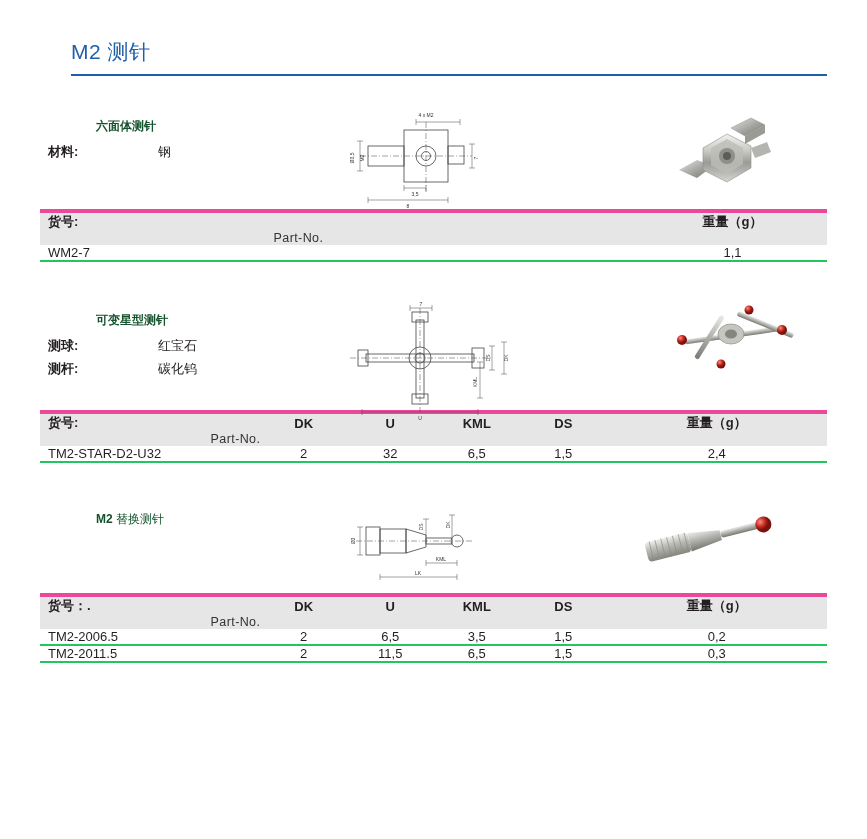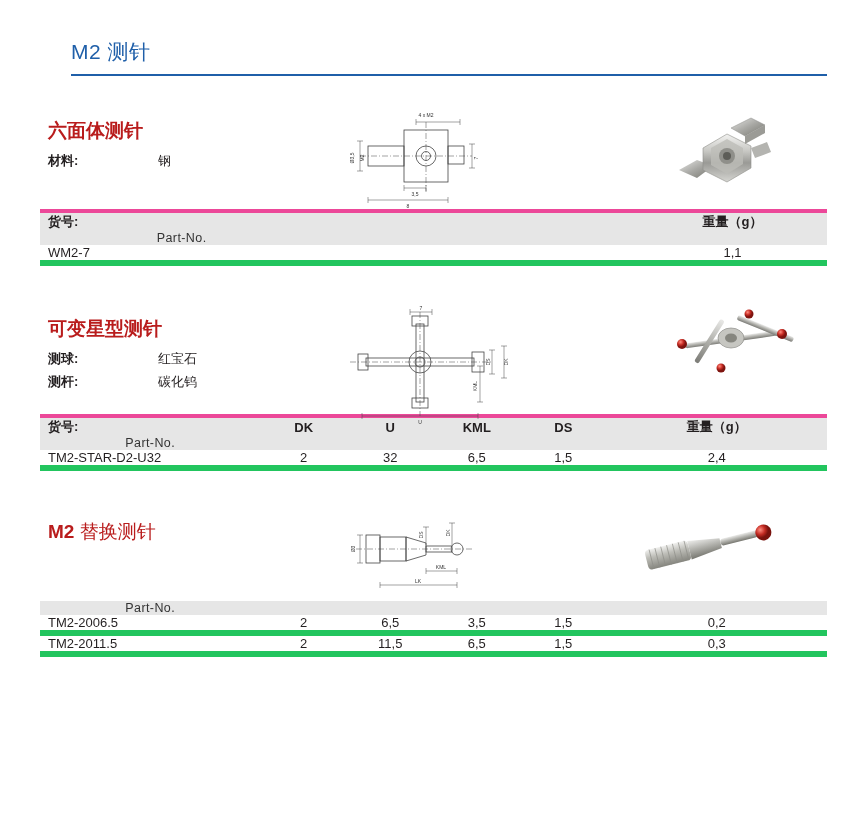--- a/index.html
+++ b/index.html
@@ -43,24 +43,25 @@
     position: relative;
     min-height: 100px;
   }
   .spec-text {
     position: absolute;
     left: 8px;
     top: 18px;
     width: 250px;
   }
   .spec-title {
-    font-size: 19px;
+    font-size: 12px;
     font-weight: bold;
     margin-bottom: 8px;
-    color: #b91c1c;
+    color: #14532d;
+    margin-left: 48px;
   }
   .spec-line {
     font-size: 13px;
     margin-bottom: 5px;
     display: flex;
   }
   .spec-label {
     font-weight: bold;
     width: 110px;
     display: inline-block;
@@ -107,31 +108,31 @@
     font-size: 13px;
     padding: 6px 0;
   }
   .hdr-cell.left {
     text-align: left;
     padding-left: 8px;
   }
   .hdr-sub {
     font-weight: normal;
     font-size: 12.5px;
-    text-align: center;
+    text-align: right;
     padding-left: 8px;
     padding-bottom: 8px;
     color: #333;
     letter-spacing: 0.4px;
   }
   .data-row td {
     padding: 7px 0;
     text-align: center;
     font-size: 13px;
-    border-bottom: 6px solid #22c55e;
+    border-bottom: 2px solid #22c55e;
   }
   .data-row td.left {
     text-align: left;
     padding-left: 8px;
   }
   .band-top {
     border-top: 4px solid #ec4899;
   }
 
   
@@ -508,20 +509,28 @@
     <table class="data">
       <colgroup>
         <col style="width:28%">
           <col style="width:11%">
           <col style="width:11%">
           <col style="width:11%">
           <col style="width:11%">
           <col style="width:28%">
       </colgroup>
       <thead>
+        <tr class="hdr-band band-top">
+          <th class="hdr-cell left">货号：.</th>
+          <th class="hdr-cell">DK</th>
+          <th class="hdr-cell">U</th>
+          <th class="hdr-cell">KML</th>
+          <th class="hdr-cell">DS</th>
+          <th class="hdr-cell">重量（g）</th>
+        </tr>
         <tr class="hdr-band">
           <td class="hdr-sub">Part-No.</td>
           <td></td>
             <td></td>
             <td></td>
             <td></td>
             <td></td>
         </tr>
       </thead>
       <tbody>

